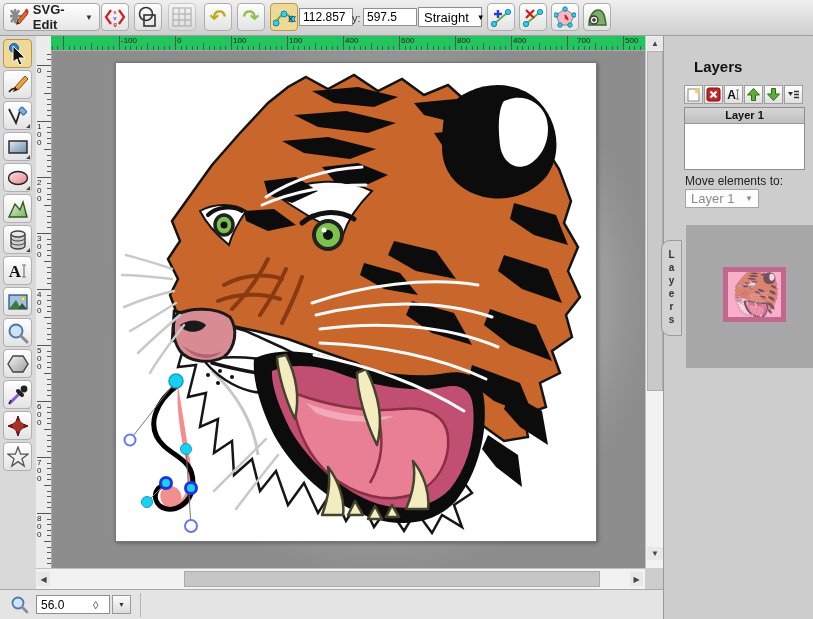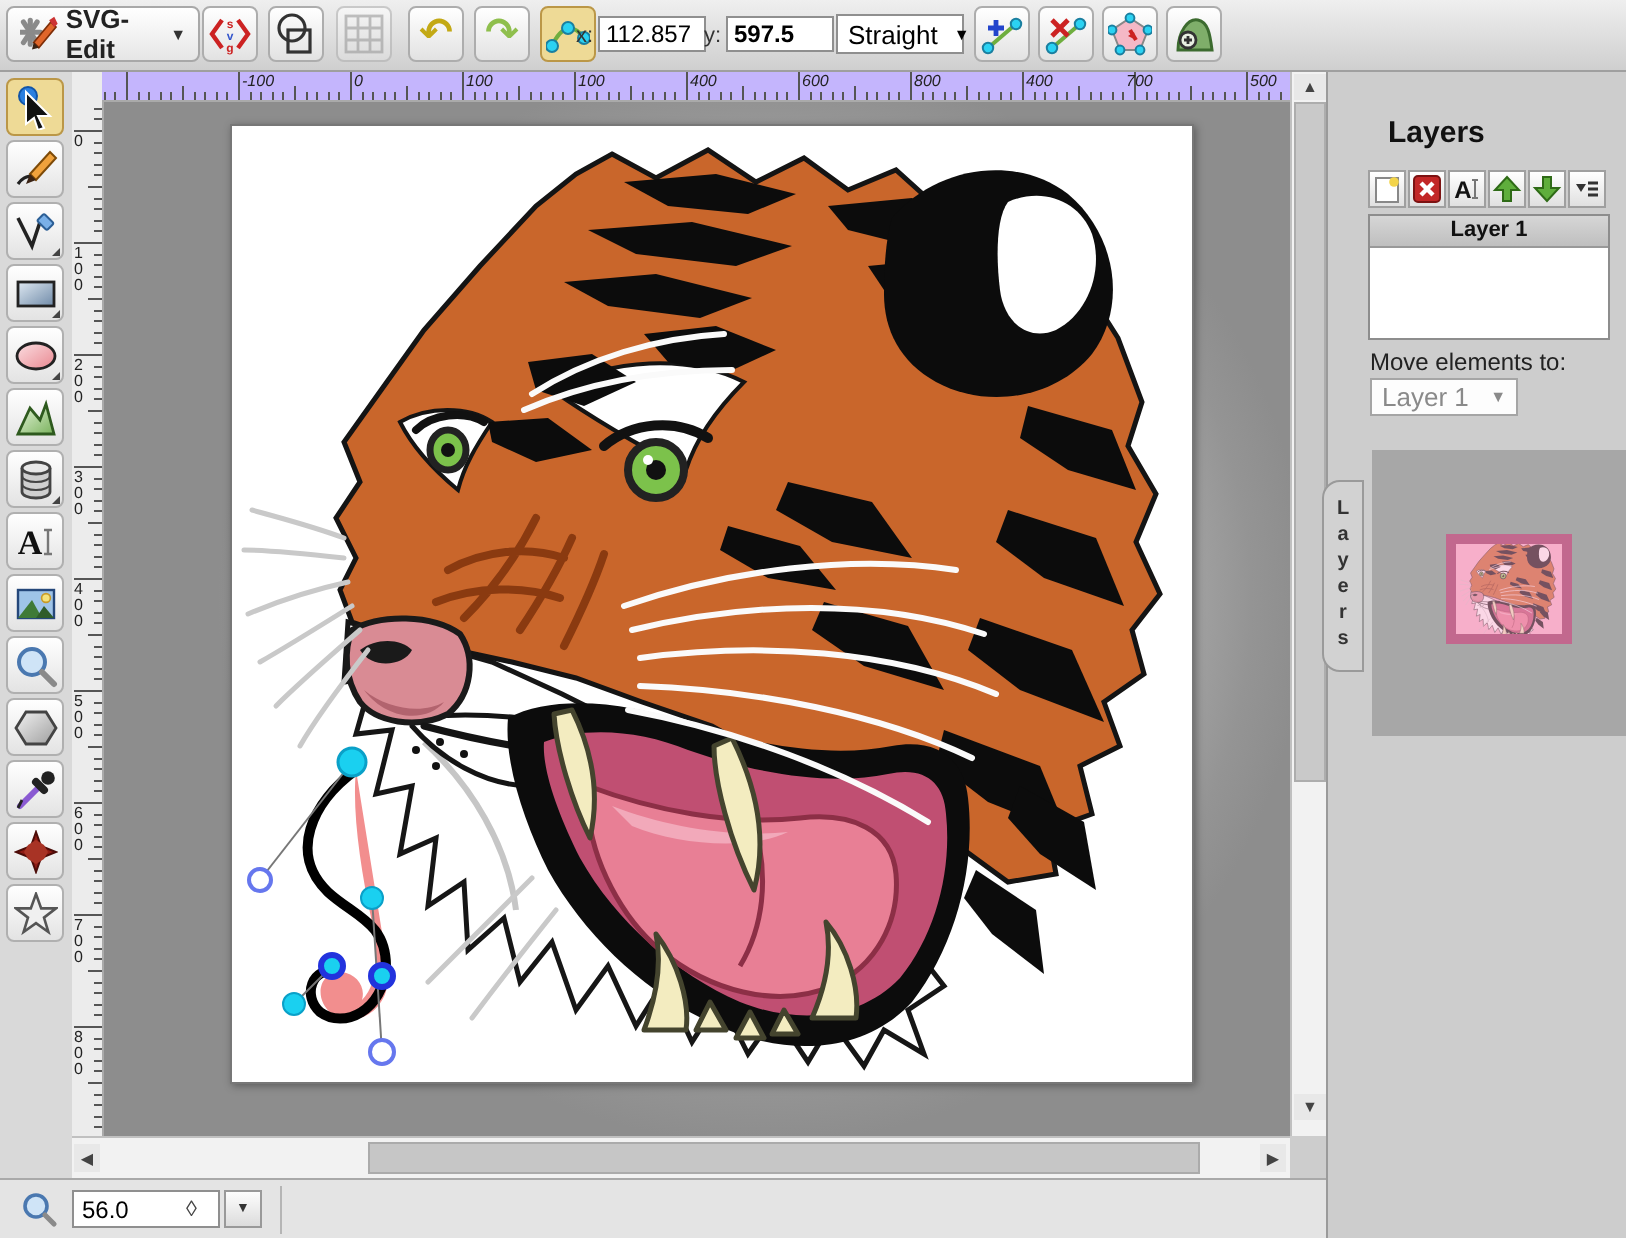--- a/index.html
+++ b/index.html
@@ -33,22 +33,22 @@
            border-right:1px solid #b3b3b3;z-index:20;}
   .ptool{position:absolute;left:3px;width:29px;height:29px;border:1px solid #b0b0b0;border-radius:4px;
          background:linear-gradient(#ffffff,#e3e3e3);box-sizing:border-box;
          display:flex;align-items:center;justify-content:center;}
   .ptool.active{background:#eeda96;border-color:#bb9747;}
   .flyout{position:absolute;right:1px;bottom:1px;width:0;height:0;
           border-left:4px solid transparent;border-bottom:4px solid #444;}
   
   #ruler-corner{position:absolute;left:36px;top:36px;width:15px;height:14px;background:#ececec;
                 border-right:1px solid #aaa;border-bottom:1px solid #aaa;z-index:21;}
-  #ruler-top{position:absolute;left:51px;top:36px;width:594px;height:14px;background:#c4b5fd;
-             border-bottom:1px solid #aaa;overflow:hidden;z-index:21;font-style:italic;}
+  #ruler-top{position:absolute;left:51px;top:36px;width:594px;height:14px;background:#22c55e;
+             border-bottom:1px solid #aaa;overflow:hidden;z-index:21;}
   #ruler-left{position:absolute;left:36px;top:50px;width:15px;height:518px;background:#ececec;
               border-right:1px solid #aaa;overflow:hidden;z-index:21;}
   .tickv{position:absolute;background:#555;width:1px;}
   .tickh{position:absolute;background:#555;height:1px;}
   .rlabel{position:absolute;font-size:8px;color:#222;line-height:8px;white-space:pre;}
   
   #workspace{position:absolute;left:51px;top:50px;width:594px;height:518px;overflow:hidden;
              background:radial-gradient(circle 340px at 330px 250px,#aeaeae 0%,#a6a6a6 60%,#949494 72%,#8d8d8d 80%);}
   #canvas{position:absolute;left:64px;top:12px;width:480px;height:478px;background:#fff;
           border:1px solid #777;box-shadow:1px 1px 4px rgba(0,0,0,.35);}
@@ -242,21 +242,21 @@
       <path d="M3,17 C8,6 14,6 19,13" fill="none" stroke="#6fae3f" stroke-width="2"></path>
       <circle cx="3" cy="17" r="3" fill="#2bd2f2" stroke="#1a7fa0" stroke-width="1"></circle>
       <circle cx="11" cy="8" r="3" fill="#2bd2f2" stroke="#1a7fa0" stroke-width="1"></circle>
       <circle cx="19" cy="13" r="3" fill="#2bd2f2" stroke="#1a7fa0" stroke-width="1"></circle>
     </svg>
   </div>
 
   <span class="tb-field-label" style="left:288px">x:</span>
   <input class="tb-input" style="left: 299px; width: 46px;" value="112.857">
   <span class="tb-field-label" style="left:352px">y:</span>
-  <input class="tb-input" style="left: 363px; width: 46px; font-weight: bold;" value="597.5">
+  <input class="tb-input" style="left: 363px; width: 46px;" value="597.5">
 
   <div class="tb-select" style="left:418px;width:64px">
     <span>Straight</span>
     <span class="caret">▼</span>
   </div>
 
   <div class="tbtn" style="left:487px">
     <svg width="22" height="22" viewBox="0 0 22 22">
       <path d="M4,18 L18,6" stroke="#6fae3f" stroke-width="2"></path>
       <circle cx="4" cy="18" r="2.6" fill="#2bd2f2" stroke="#1a7fa0"></circle>
@@ -507,21 +507,21 @@
     <div class="tickv" style="left: 465.6px; top: 10px; height: 4px;"></div>
     <div class="tickv" style="left: 471.2px; top: 10px; height: 4px;"></div>
     <div class="tickv" style="left: 476.8px; top: 10px; height: 4px;"></div>
     <div class="tickv" style="left: 482.4px; top: 10px; height: 4px;"></div>
     <div class="tickv" style="left: 488px; top: 7px; height: 7px;"></div>
     <div class="tickv" style="left: 493.6px; top: 10px; height: 4px;"></div>
     <div class="tickv" style="left: 499.2px; top: 10px; height: 4px;"></div>
     <div class="tickv" style="left: 504.8px; top: 10px; height: 4px;"></div>
     <div class="tickv" style="left: 510.4px; top: 10px; height: 4px;"></div>
     <div class="tickv" style="left: 516px; top: 0px; height: 14px;"></div>
-    <div class="rlabel" style="left: 512px; top: 1px;">700</div>
+    <div class="rlabel" style="left: 526px; top: 1px;">700</div>
     <div class="tickv" style="left: 521.6px; top: 10px; height: 4px;"></div>
     <div class="tickv" style="left: 527.2px; top: 10px; height: 4px;"></div>
     <div class="tickv" style="left: 532.8px; top: 10px; height: 4px;"></div>
     <div class="tickv" style="left: 538.4px; top: 10px; height: 4px;"></div>
     <div class="tickv" style="left: 544px; top: 7px; height: 7px;"></div>
     <div class="tickv" style="left: 549.6px; top: 10px; height: 4px;"></div>
     <div class="tickv" style="left: 555.2px; top: 10px; height: 4px;"></div>
     <div class="tickv" style="left: 560.8px; top: 10px; height: 4px;"></div>
     <div class="tickv" style="left: 566.4px; top: 10px; height: 4px;"></div>
     <div class="tickv" style="left: 572px; top: 0px; height: 14px;"></div>

